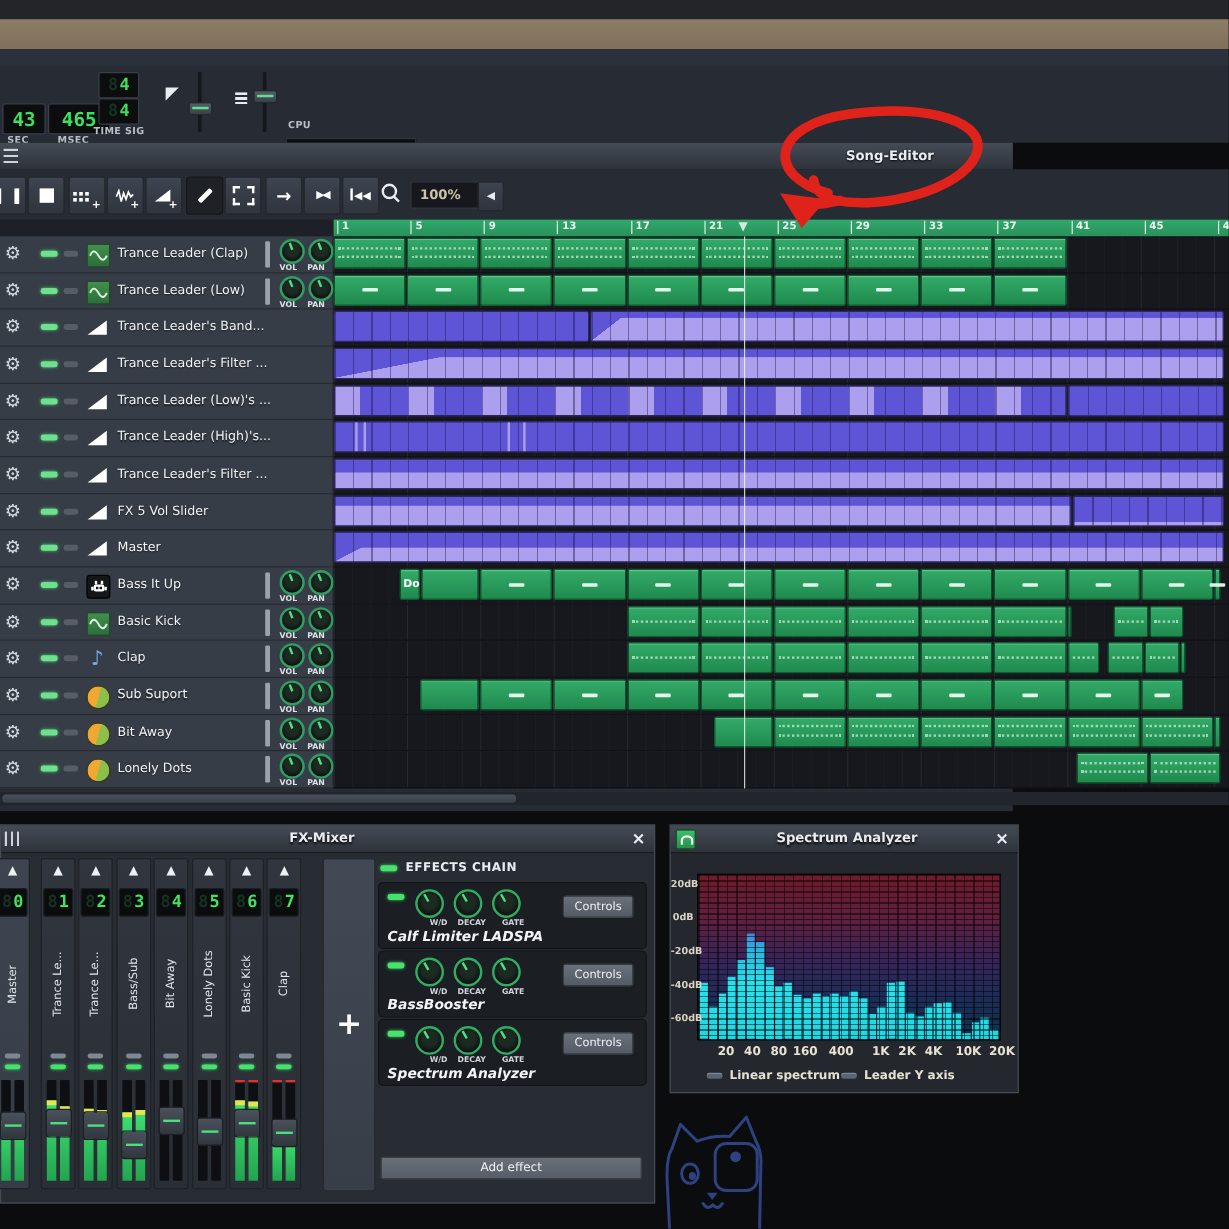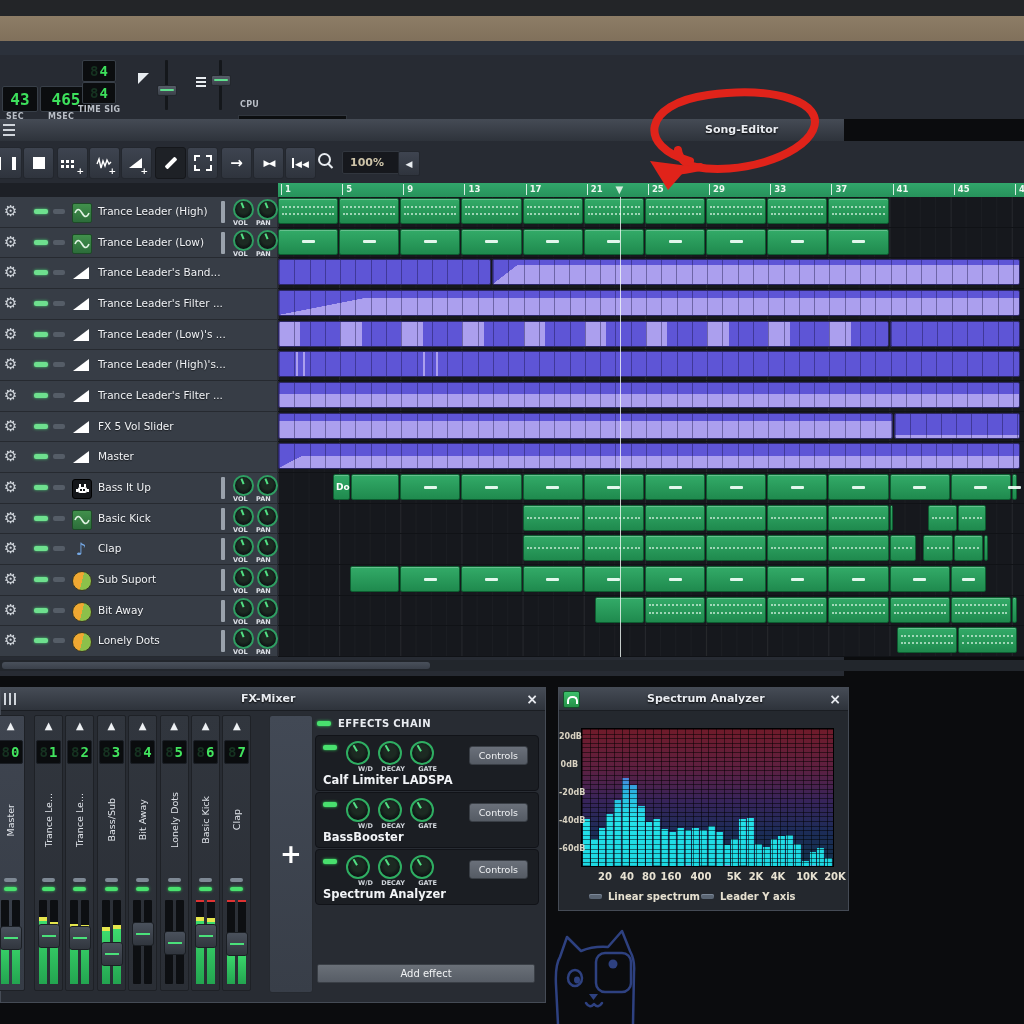--- a/index.html
+++ b/index.html
@@ -143,21 +143,21 @@
   .gled{width:14px;height:5px;border-radius:2px;background:#49e06e;box-shadow:0 0 3px #35d55e;}
   .fxbox{position:absolute;left:2px;width:222px;height:54px;background:#1b1e23;border:1px solid #111318;border-radius:4px;}
   .fxbox .gled{position:absolute;left:7px;top:9px;}
   .eknob{position:absolute;top:5px;width:20px;height:20px;border-radius:50%;
          background:radial-gradient(circle at 50% 42%,#1c2a22 0 38%,#0d1013 75%);border:2px solid #2fae62;}
   .eknob::after{content:"";position:absolute;left:50%;top:1px;width:2px;height:7px;margin-left:-1px;
          background:#52e084;transform-origin:50% 9px;transform:rotate(-30deg);}
   .eklabel{position:absolute;top:29px;width:34px;text-align:right;font-size:6.5px;font-weight:bold;color:#cfd4da;}
   .ctrlbtn{position:absolute;right:10px;top:10px;padding:3px 9px;font-size:9.5px;color:#f0f2f4;
            background:linear-gradient(#6a707a,#555b64);border:1px solid #3a3f46;border-radius:3px;}
-  .fxname{position:absolute;left:7px;top:37px;font-size:11.5px;font-weight:bold;color:#f2f4f7;}
+  .fxname{position:absolute;left:7px;top:37px;font-size:11.5px;font-weight:bold;color:#f2f4f7;font-style:italic;}
   #addeffect{position:absolute;left:4px;top:276px;width:216px;height:17px;border-radius:2px;
              background:linear-gradient(#6a7078,#575d66);border:1px solid #3a3f46;
              display:flex;align-items:center;justify-content:center;font-size:10px;color:#f0f2f4;}
   
   #spwin{left:558px;top:687px;width:291px;height:224px;background:#24282e;border:1px solid #454b55;box-sizing:border-box;}
   .spicon{position:absolute;left:4px;top:3px;width:15px;height:15px;border-radius:2px;
           background:linear-gradient(#3cc06a,#259048);border:1px solid #14502a;}
   .spicon::after{content:"";position:absolute;left:3px;top:4px;width:7px;height:6px;border:2px solid #fff;border-bottom:none;border-radius:5px 5px 0 0;}
   #spdisplay{position:absolute;left:22px;top:40px;width:253px;height:139px;border:1px solid #000;
      background:linear-gradient(#701b2a 0%,#5e2040 28%,#38245a 52%,#1c2c58 75%,#123048 100%);
@@ -294,21 +294,21 @@
       <div class="trow" style="top: 0px;">
         <div class="tpanel">
           <div class="gear">⚙</div>
           <div class="led mute"></div>
           <div class="led solo"></div>
           <div class="ticon osc">
             <svg width="16" height="14">
               <path d="M1 7 Q4 0 8 7 Q12 14 15 7" stroke="#dff2e2" stroke-width="1.6" fill="none"></path>
             </svg>
           </div>
-          <div class="tname">Trance Leader (High)</div>
+          <div class="tname">Trance Leader (Clap)</div>
           <div class="actbar"></div>
           <div class="knob vol"></div>
           <div class="knob pan"></div>
           <div class="klabel vl">VOL</div>
           <div class="klabel pl">PAN</div>
         </div>
         <div class="tpat">
           <div class="blk green" style="left: 0px; width: 60.16px;">
             <div class="dr" style="top: 28%;"></div>
             <div class="dr" style="top: 58%;"></div>
@@ -1055,21 +1055,21 @@
 <div class="spylab" style="top: 44px;">20dB</div>
     <div class="spylab" style="top: 72px;">0dB</div>
     <div class="spylab" style="top: 100px;">-20dB</div>
     <div class="spylab" style="top: 128px;">-40dB</div>
     <div class="spylab" style="top: 156px;">-60dB</div>
     <div class="spxlab" style="left: 46px;">20</div>
     <div class="spxlab" style="left: 68px;">40</div>
     <div class="spxlab" style="left: 90px;">80</div>
     <div class="spxlab" style="left: 112px;">160</div>
     <div class="spxlab" style="left: 142px;">400</div>
-    <div class="spxlab" style="left: 175px;">5K</div>
+    <div class="spxlab" style="left: 175px;">1K</div>
     <div class="spxlab" style="left: 197px;">2K</div>
     <div class="spxlab" style="left: 219px;">4K</div>
     <div class="spxlab" style="left: 248px;">10K</div>
     <div class="spxlab" style="left: 276px;">20K</div>
     <div class="spcheck" style="left: 30px;">
       <div class="cled"></div>
       <span>Linear spectrum</span>
     </div>
     <div class="spcheck" style="left: 142px;">
       <div class="cled"></div>

